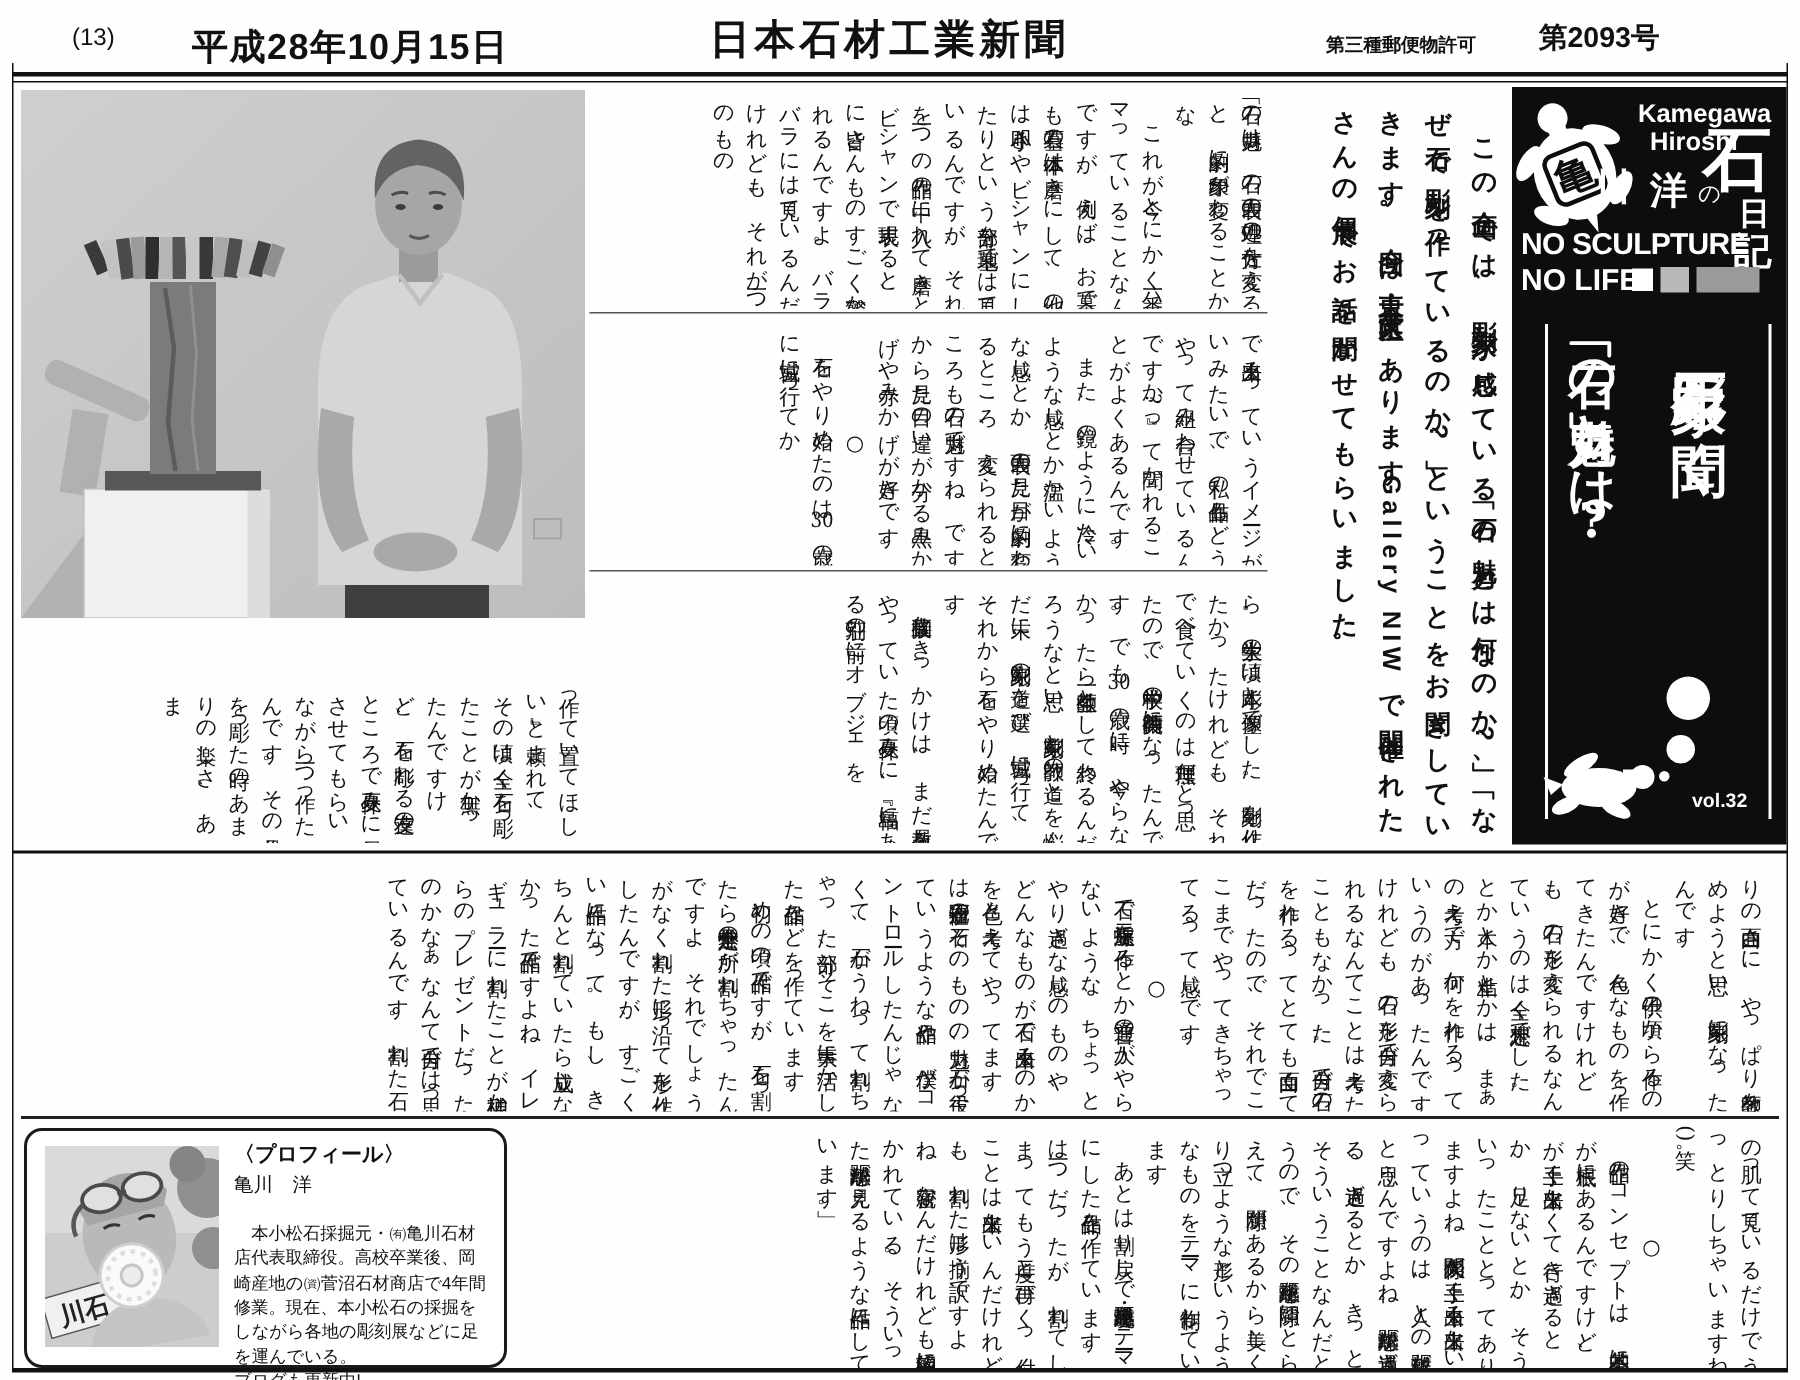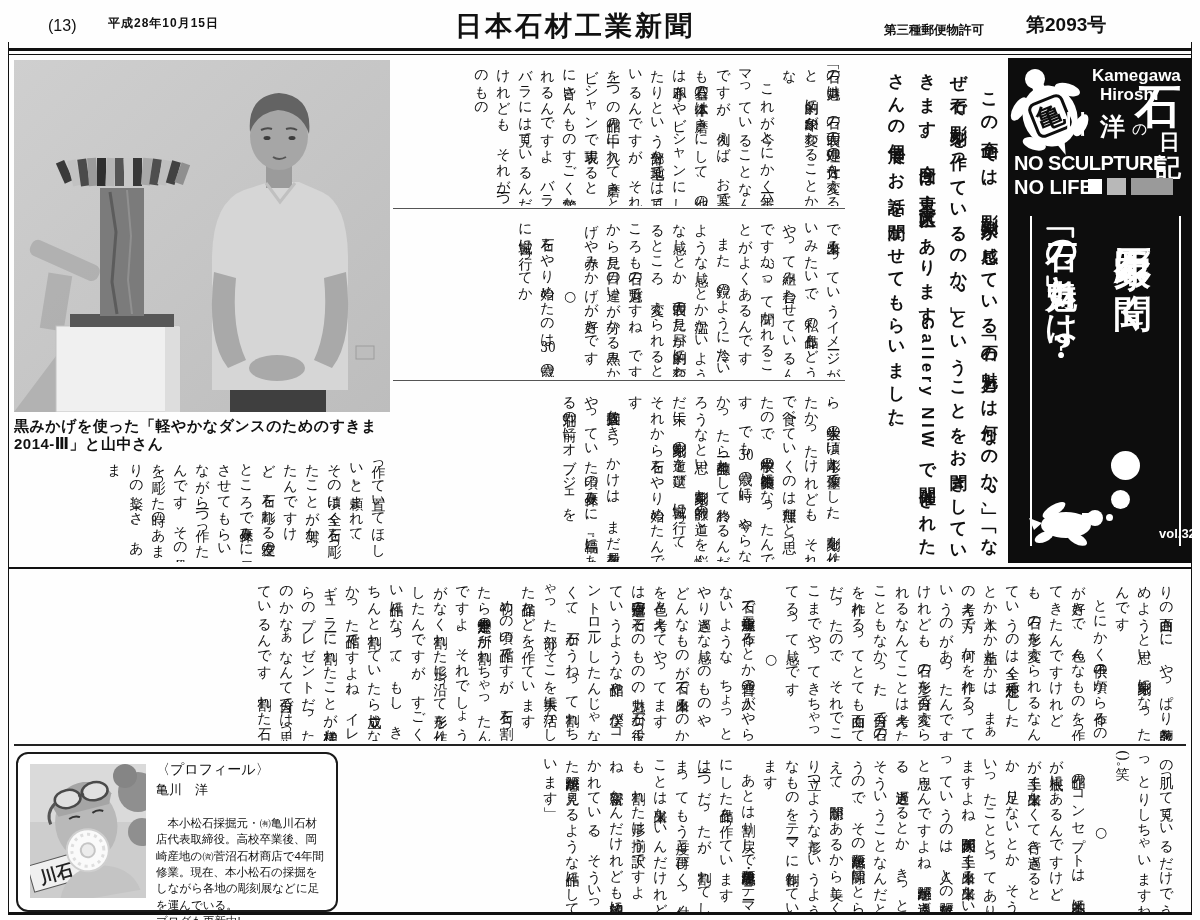--- a/index.html
+++ b/index.html
@@ -29,34 +29,34 @@
   
   .banner { background:#0d0d0d; color:#fff; }
   .banner .en { font-family:"Liberation Sans","DejaVu Sans",sans-serif; font-weight:bold; }
   .vline { width:1.5px; background:#fff; }
   .btitle { writing-mode:vertical-rl; text-orientation:upright; color:#fff; font-weight:bold;
             font-family:"DejaVu Serif","Liberation Serif",serif; }
   .bubble { background:#fff; border-radius:50%; }
 
   
   .profile-box { border:2px solid #1a1a1a; border-radius:12px; background:#fff; }
-  .profile-box .heading { font-size:14px; font-weight:normal; }
+  .profile-box .heading { font-size:14px; font-weight:bold; }
   .profile-box .name { font-size:13px; }
   .profile-box .bio { font-size:11.5px; line-height:1.42; }
   .profile-box .url { font-size:10px; color:#333; }
 </style>
 </head>
 <body>
 
 <div class="page">
 
   <div class="abs" style="left:0;top:0;width:1200px;height:56px;text-decoration:underline;">
     <div class="abs gothic" style="left:48px;top:17px;font-size:16px;">(13)</div>
-    <div class="abs gothic" style="left:108px;top:15px;font-size:12px;font-weight:bold;letter-spacing:1px;">平成28年10月15日</div>
-    <div class="abs gothic" style="left:455px;top:8px;font-size:27px;font-weight:bold;letter-spacing:3px;">日本石材工業新聞</div>
+    <div class="abs gothic" style="left:128px;top:15px;font-size:24px;font-weight:bold;letter-spacing:1px;">平成28年10月15日</div>
+    <div class="abs gothic" style="left:473px;top:8px;font-size:27px;font-weight:bold;letter-spacing:3px;">日本石材工業新聞</div>
     <div class="abs gothic" style="left:872px;top:22px;font-size:12.5px;font-weight:bold;margin-left:12px;">第三種郵便物許可</div>
     <div class="abs gothic" style="left:1026px;top:12px;font-size:19px;font-weight:600;">第2093号</div>
   </div>
   <div class="abs" style="left:8px;top:48px;width:1184px;height:3px;border-top:3px solid #111;border-bottom:1px solid #111;"></div>
 
   <div class="abs" style="left:8px;top:42px;width:1px;height:872px;background:#111;"></div>
   <div class="abs" style="left:1191px;top:42px;width:1px;height:872px;background:#111;"></div>
   <div class="abs rule-h" style="left:8px;top:912px;width:1184px;height:3px;"></div>
 
   <div class="abs" style="left:14px;top:60px;width:376px;height:352px;background:#c6c6c6;">
@@ -112,21 +112,20 @@
         <path d="M236 72 Q233 36 265 33 Q299 36 295 74 Q288 52 264 50 Q243 53 236 72 Z" fill="#636363"></path>
         <ellipse cx="253" cy="78" rx="3.5" ry="2" fill="#3c3c3c"></ellipse>
         <ellipse cx="278" cy="78" rx="3.5" ry="2" fill="#3c3c3c"></ellipse>
         <path d="M247 70 q6 -3 11 -1 M272 69 q6 -2 11 1" stroke="#4c4c4c" stroke-width="2" fill="none"></path>
         <path d="M259 97 q6 4 13 0" stroke="#555" stroke-width="2" fill="none"></path>
         <path d="M252 123 L266 142 L281 123" stroke="#c0c0c0" stroke-width="3" fill="none"></path>
       </g>
       <rect x="342" y="286" width="18" height="13" fill="#bdbdbd" stroke="#9d9d9d"></rect>
     </svg>
   </div>
-  <div class="abs caption" style="left:14px;top:417px;width:378px;">黒みかげを使った「軽やかなダンスのためのすきま2014-Ⅲ」と山中さん</div>
 
   <div class="abs vtext mincho" style="left:393px;top:60px;width:452px;height:146px;">
       <p>「石の魅力は、石の表面の処理の仕方を変えると、劇的に印象が変わることかな。</p>
       <p>これが今とにかく一番ハマっていることなんですが、例えば、お墓でも墓石の本体は磨きにして、他の部分は小叩きやビシャンにしたりという部分を墓地では見ているんですが、それを一つの作品の中に入れて磨きとビシャンで表現すると、途端に皆さんものすごく驚かれるんですよ。バラバラには見ているんだけれども、それが一つのもの</p>
     </div>
   <div class="abs rule-thin" style="left:393px;top:208px;width:452px;height:0;"></div>
   <div class="abs vtext mincho" style="left:393px;top:214px;width:452px;height:163px;">
       <p>で出来るっていうイメージが無いみたいで、私の作品も『どうやって組み合わせているんですか?』って聞かれることがよくあるんです。</p>
       <p>また、鏡のように冷たいような感じとか温かいような感じとか、表面の見た目が劇的に変わるところ、変えられるところも石の魅力ですね。ですから見た目の違いが分かる黒みかげや赤みかげが好きです。</p>
       <p class="sep">○</p>
@@ -186,21 +185,21 @@
       <g fill="#ffffff">
         <ellipse cx="42" cy="25" rx="25" ry="13"></ellipse>
         <circle cx="71" cy="18" r="8"></circle>
         <rect x="58" y="13" width="13" height="11"></rect>
         <ellipse cx="30" cy="10" rx="13" ry="5" transform="rotate(-32 30 10)"></ellipse>
         <ellipse cx="53" cy="39" rx="11" ry="5" transform="rotate(28 53 39)"></ellipse>
         <ellipse cx="20" cy="37" rx="10" ry="5" transform="rotate(-24 20 37)"></ellipse>
         <path d="M18 23 L5 18 L10 30 Z"></path>
       </g>
     </svg>
-    <div class="abs en" style="left:120px;top:468px;font-size:13px;margin-left:31px;">vol.32</div>
+    <div class="abs en" style="left:120px;top:468px;font-size:13px;">vol.32</div>
   </div>
 
   <div class="abs rule-h" style="left:8px;top:567px;width:1184px;height:2px;"></div>
 
   <div class="abs vtext mincho" style="left:20px;top:576px;width:1158px;height:165px;">
       <p>りの面白さに、やっぱり教師を辞めようと思い、彫刻家になったんです。</p>
       <p>とにかく子供の頃から作るのが好きで、色んなものを作ってきたんですけれども、石の形を変えられるなんていうのは全く想定外でした。紙とか木とか粘土とかは、まぁ想定内の考え方で、何かを作れるっていうのがあったんですけれども、石の形を自分で変えられるなんてことは考えたこともなかった。自分で石の形を作れるってとても面白くて新鮮だったので、それでここまでやってきちゃってるって感じです。</p>
       <p class="sep">○</p>
       <p>石で二重螺旋を作るとか普通の人がやらないような、ちょっとやり過ぎな感じのものや、どんなものが石で出来るのかを色々と考えてやってます。最近は伊達冠石の石そのものの魅力、石が主役っていうような作品や、僕がコントロールしたんじゃなくて、石がうねって割れちゃった部分、そこを大事に活かした作品などを作っています。</p>
       <p>初めの頃の作品ですが、石を割ったら全然予定外の所が割れちゃったんですよ。それでしょうがなく割れた形に沿って形を作り直したんですが、すごく良い作品になって。もし、きちんと割れていたら成立しなかった作品ですよね。イレギュラーに割れたことが神様からのプレゼントだったのかなぁなんて自分では思っているんです。割れた石</p>

